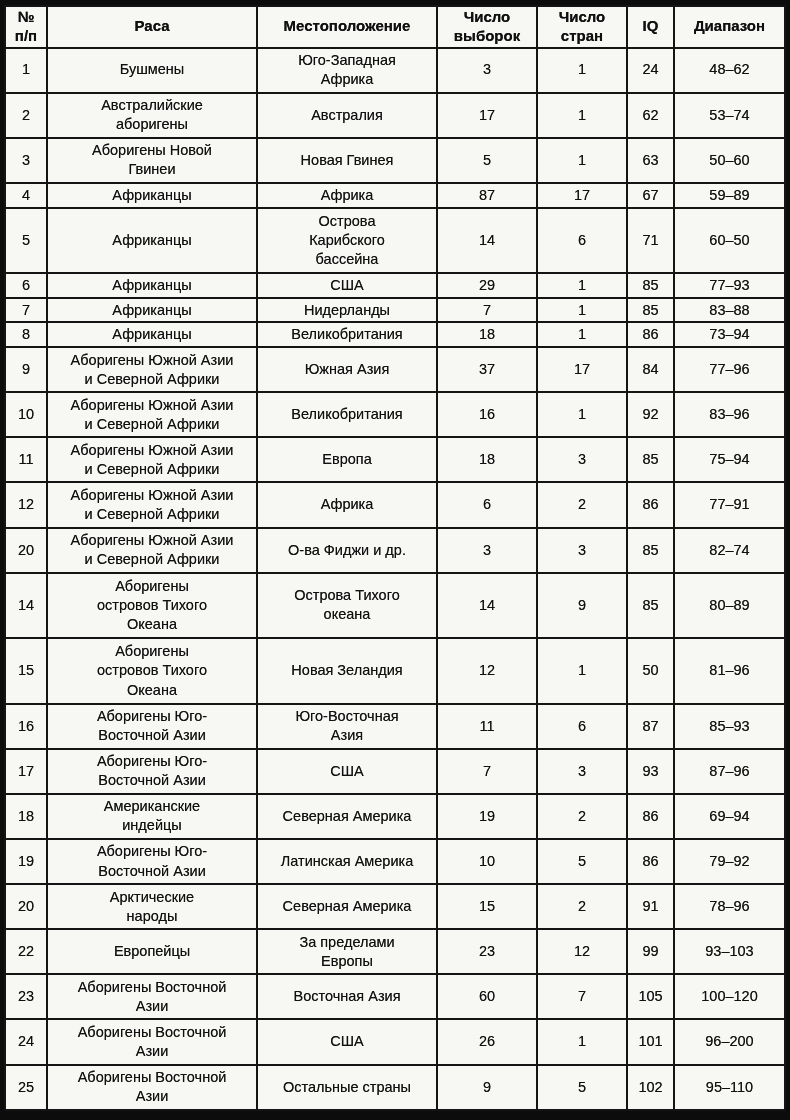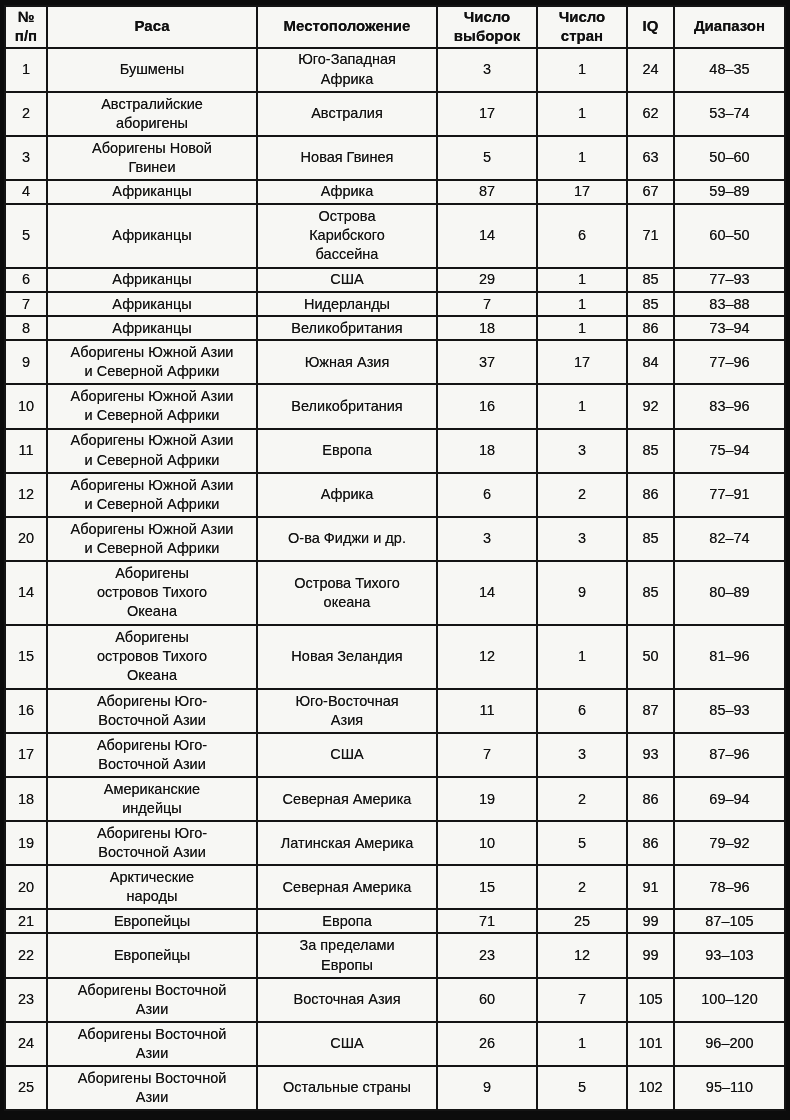--- a/index.html
+++ b/index.html
@@ -99,21 +99,21 @@
       </thead>
       <tbody id="table-body">
           <tr>
             <td>1</td>
             <td>Бушмены</td>
             <td>Юго-Западная
 Африка</td>
             <td>3</td>
             <td>1</td>
             <td>24</td>
-            <td>48–35</td>
+            <td>48–62</td>
           </tr>
           <tr>
             <td>2</td>
             <td>Австралийские
 аборигены</td>
             <td>Австралия</td>
             <td>17</td>
             <td>1</td>
             <td>62</td>
             <td>53–74</td>
@@ -293,29 +293,20 @@
             <td>20</td>
             <td>Арктические
 народы</td>
             <td>Северная Америка</td>
             <td>15</td>
             <td>2</td>
             <td>91</td>
             <td>78–96</td>
           </tr>
           <tr>
-            <td>21</td>
-            <td>Европейцы</td>
-            <td>Европа</td>
-            <td>71</td>
-            <td>25</td>
-            <td>99</td>
-            <td>87–105</td>
-          </tr>
-          <tr>
             <td>22</td>
             <td>Европейцы</td>
             <td>За пределами
 Европы</td>
             <td>23</td>
             <td>12</td>
             <td>99</td>
             <td>93–103</td>
           </tr>
           <tr>

